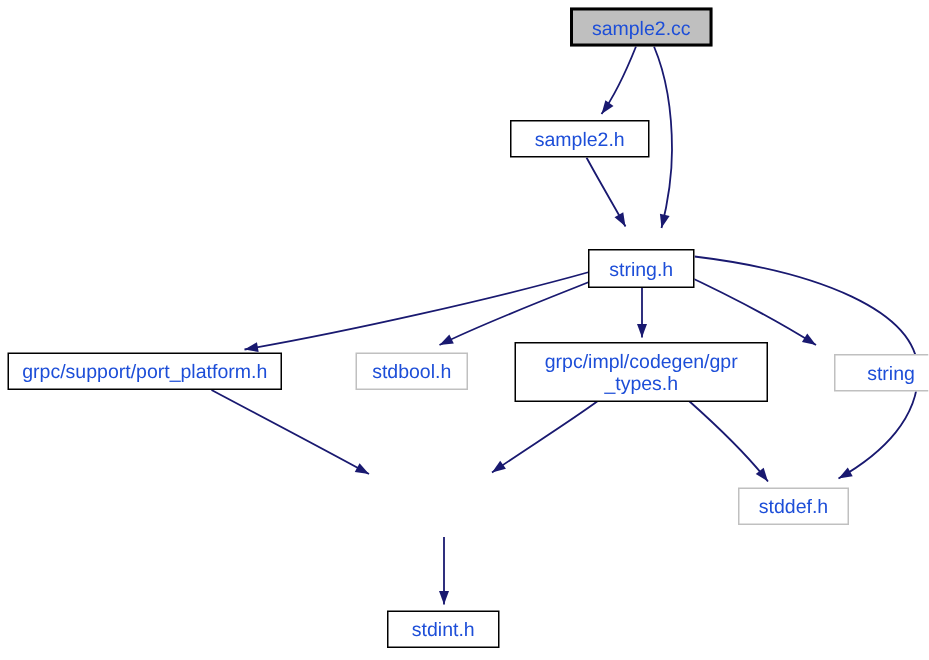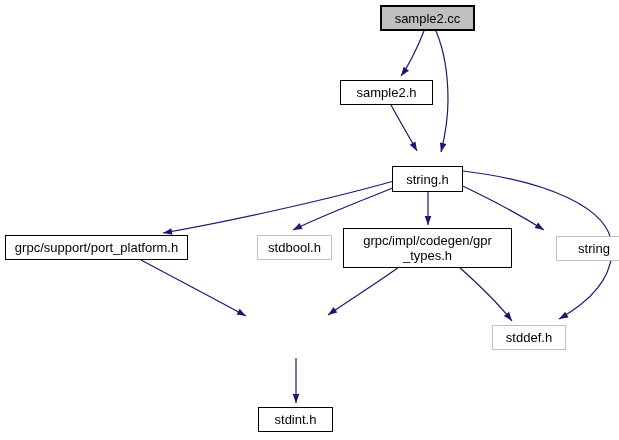--- a/index.html
+++ b/index.html
@@ -26,21 +26,21 @@
     position: absolute;
     box-sizing: border-box;
     display: flex;
     flex-direction: column;
     align-items: center;
     justify-content: center;
     background: #ffffff;
     border: 1px solid #000000;
     font-size: 13px;
     line-height: 15px;
-    color: #000000;
+    color: #1d4ed8;
     white-space: nowrap;
     text-align: center;
   }
   .node.root {
     background: #bfbfbf;
     border-width: 2px;
   }
   .node.bold-border {
     border-width: 1.5px;
   }
@@ -87,21 +87,21 @@
   </div>
 
   <div class="node" style="left:392px; top:166px; width:71px; height:26px;">
     <span>string.h</span>
   </div>
 
   <div class="node" style="left:5px; top:235px; width:183px; height:25px;">
     <span>grpc/support/port_platform.h</span>
   </div>
 
-  <div class="node external" style="left:237px; top:235px; width:75px; height:25px;margin-left:20px;">
+  <div class="node external" style="left:237px; top:235px; width:75px; height:25px;">
     <span>stdbool.h</span>
   </div>
 
   <div class="node bold-border" style="left:343px; top:228px; width:169px; height:40px;">
     <span>grpc/impl/codegen/gpr</span>
     <span>_types.h</span>
   </div>
 
   <div class="node external" style="left:556px; top:236px; width:76px; height:25px;">
     <span>string</span>

